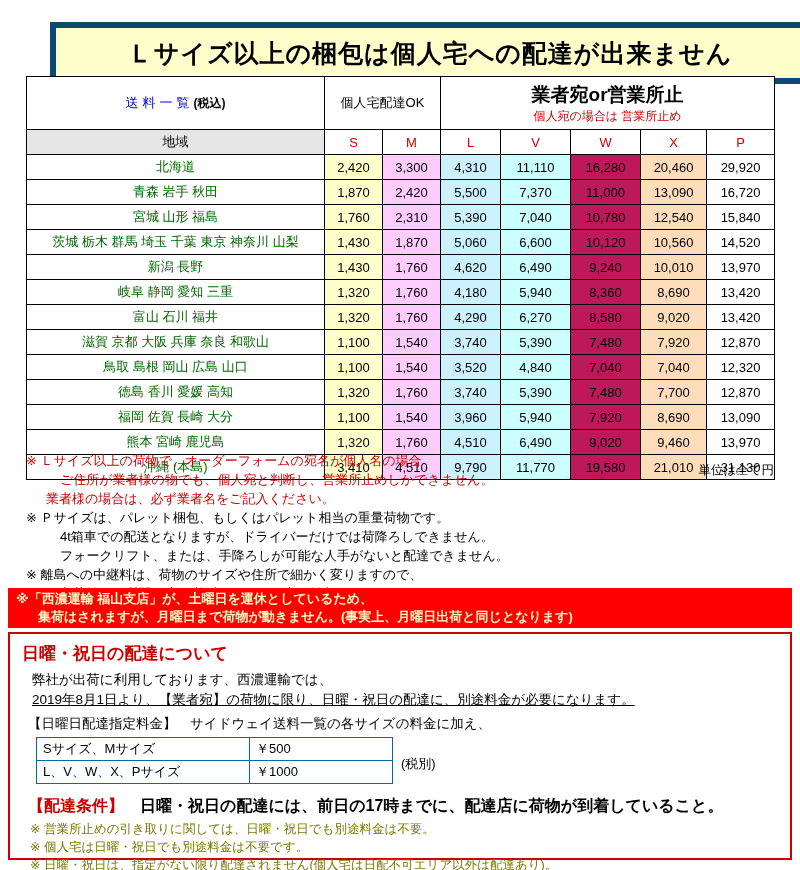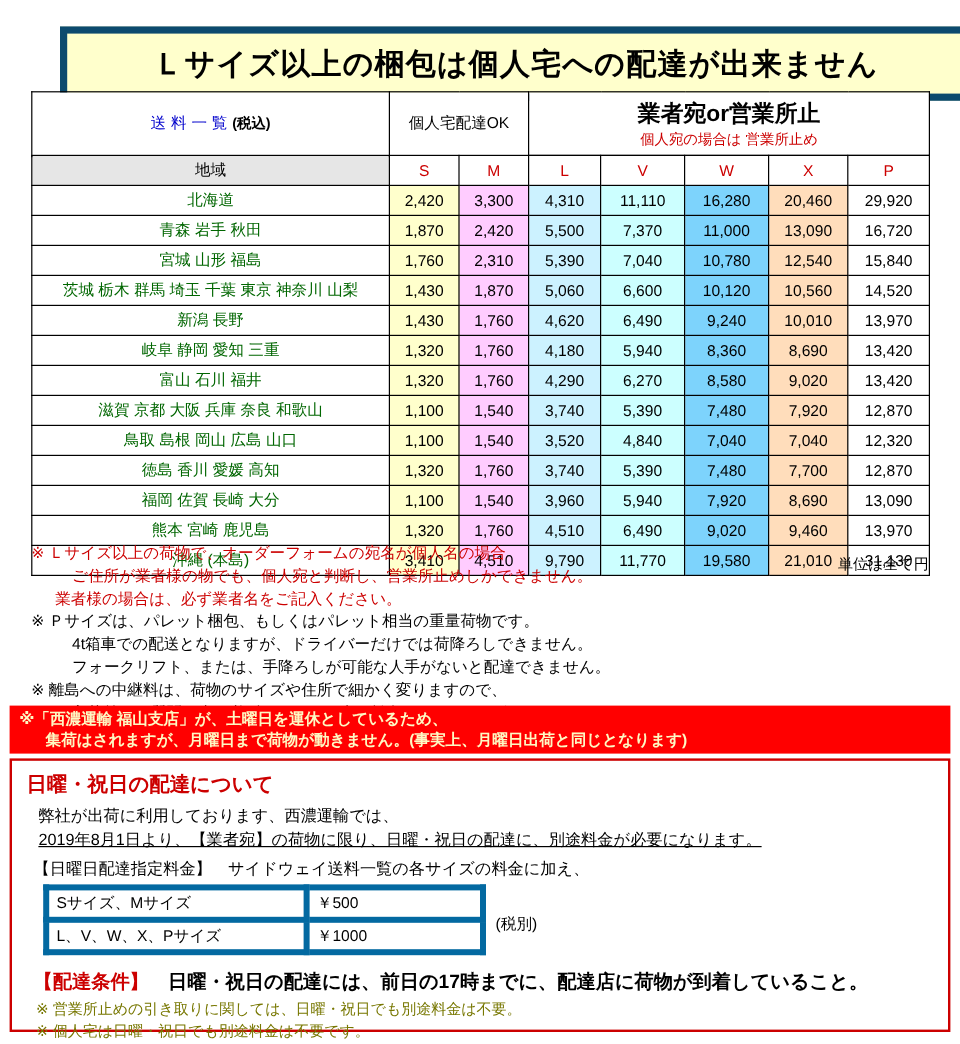--- a/index.html
+++ b/index.html
@@ -52,21 +52,21 @@
   .col-P{background:#ffffff;color:#cc0000;font-weight:bold;font-size:14px;}
 
   td.c-name{
     text-align:left;padding-left:6px;
     color:#006600;font-size:13.5px;background:#ffffff;
   }
   td.c-s{background:#ffffcc;text-align:right;padding-right:8px;}
   td.c-m{background:#ffccff;text-align:right;padding-right:8px;}
   td.c-l{background:#ccf2ff;text-align:right;padding-right:8px;}
   td.c-v{background:#ccffff;text-align:right;padding-right:8px;}
-  td.c-w{background:#7dd3fc;text-align:right;padding-right:8px;}
+  td.c-w{background:#be185d;text-align:right;padding-right:8px;}
   td.c-x{background:#ffddbb;text-align:right;padding-right:8px;}
   td.c-p{background:#ffffff;text-align:right;padding-right:8px;}
   tr.okinawa td.c-name{color:#006600;}
 
   
   .unit{
     position:absolute;right:26px;top:462px;font-size:12.5px;color:#000;
   }
   .notes{
     position:absolute;left:26px;top:452px;width:660px;
@@ -91,21 +91,21 @@
     padding:8px 12px;
   }
   .sunbox h2{
     margin:0 0 6px 0;font-size:17px;color:#cc0000;font-weight:bold;
   }
   .sunbox .line1{font-size:13.5px;margin:0 0 2px 10px;}
   .sunbox .line2{font-size:13.5px;margin:0 0 6px 10px;color:#000;
     text-decoration:underline;}
   .sunbox .line3{font-size:13.5px;margin:0 0 4px 6px;}
   .feetbl{border-collapse:collapse;margin:0 0 6px 14px;display:inline-block;vertical-align:middle;}
-  .feetbl td{border:5px solid #0369a1;font-size:13px;padding:1px 6px;height:20px;}
+  .feetbl td{border:1px solid #0369a1;font-size:13px;padding:1px 6px;height:20px;}
   .feetbl td.lbl{width:200px;}
   .feetbl td.val{width:130px;}
   .taxex{font-size:13px;margin-left:8px;}
   .cond{font-size:16px;color:#cc0000;font-weight:bold;margin:6px 0 4px 6px;}
   .cond .blk{color:#000;font-weight:bold;}
   .small{font-size:12.5px;color:#777700;margin:0 0 1px 8px;}
 </style>
 </head>
 <body>
 

